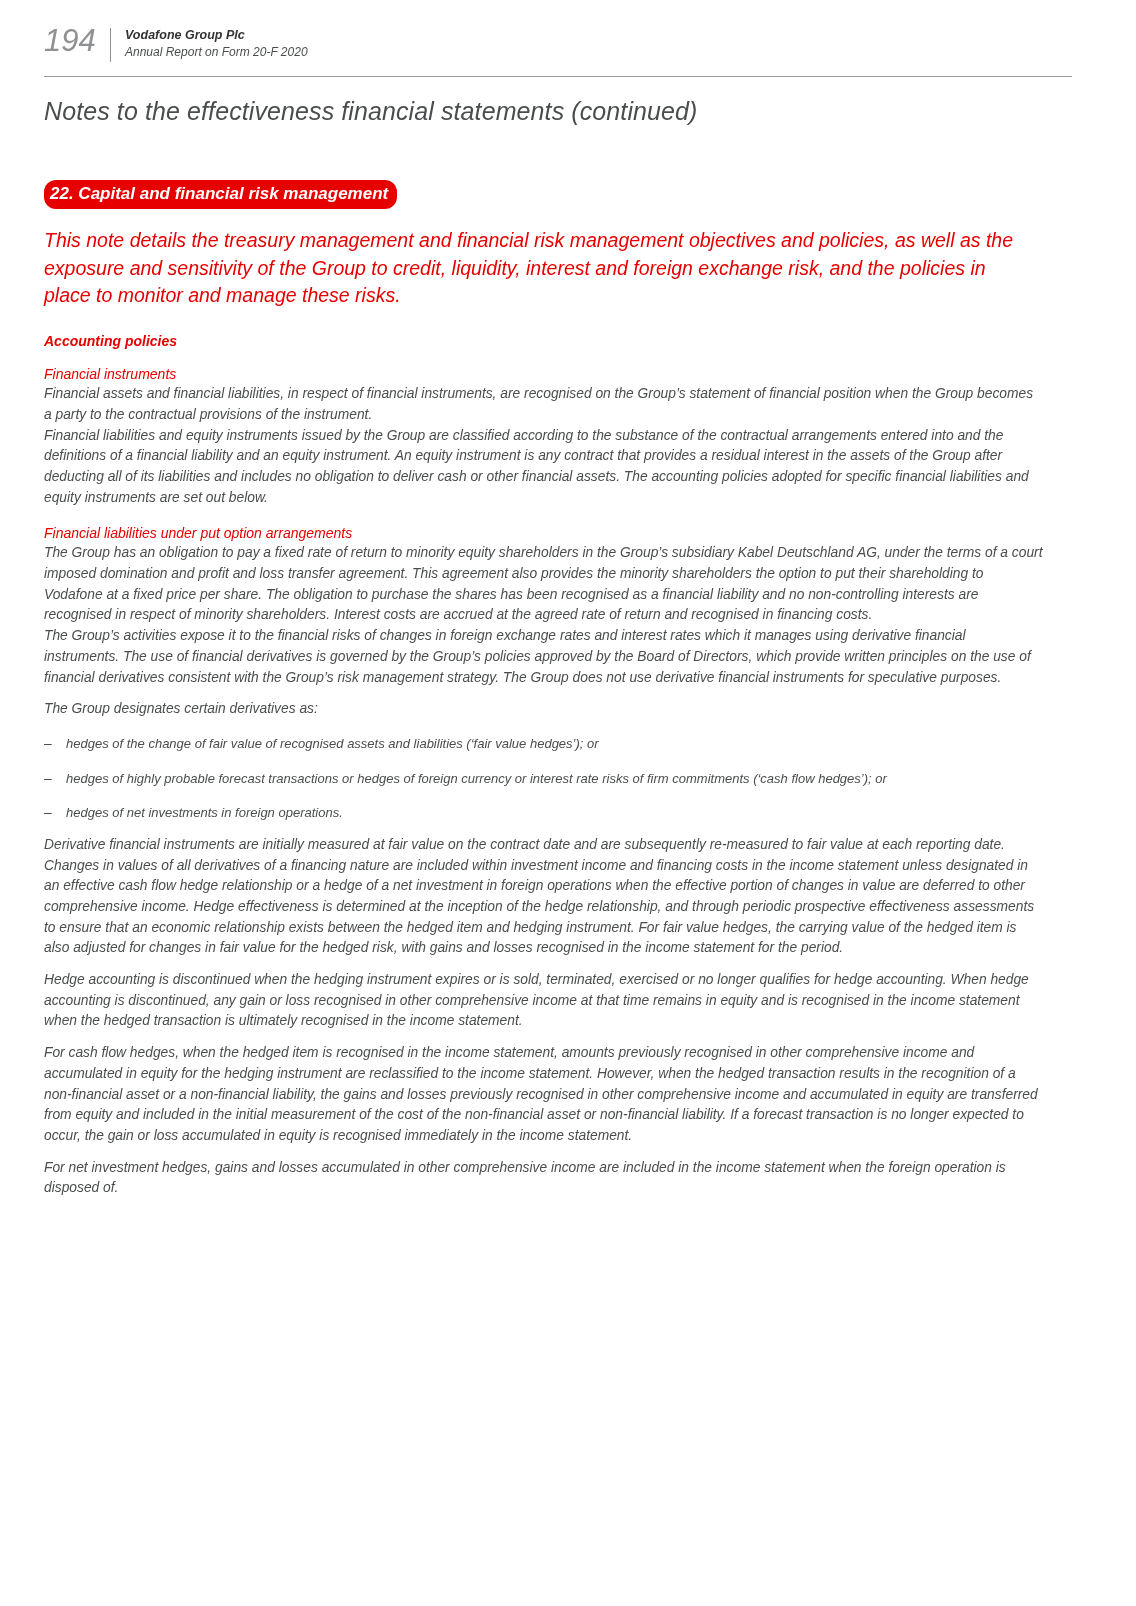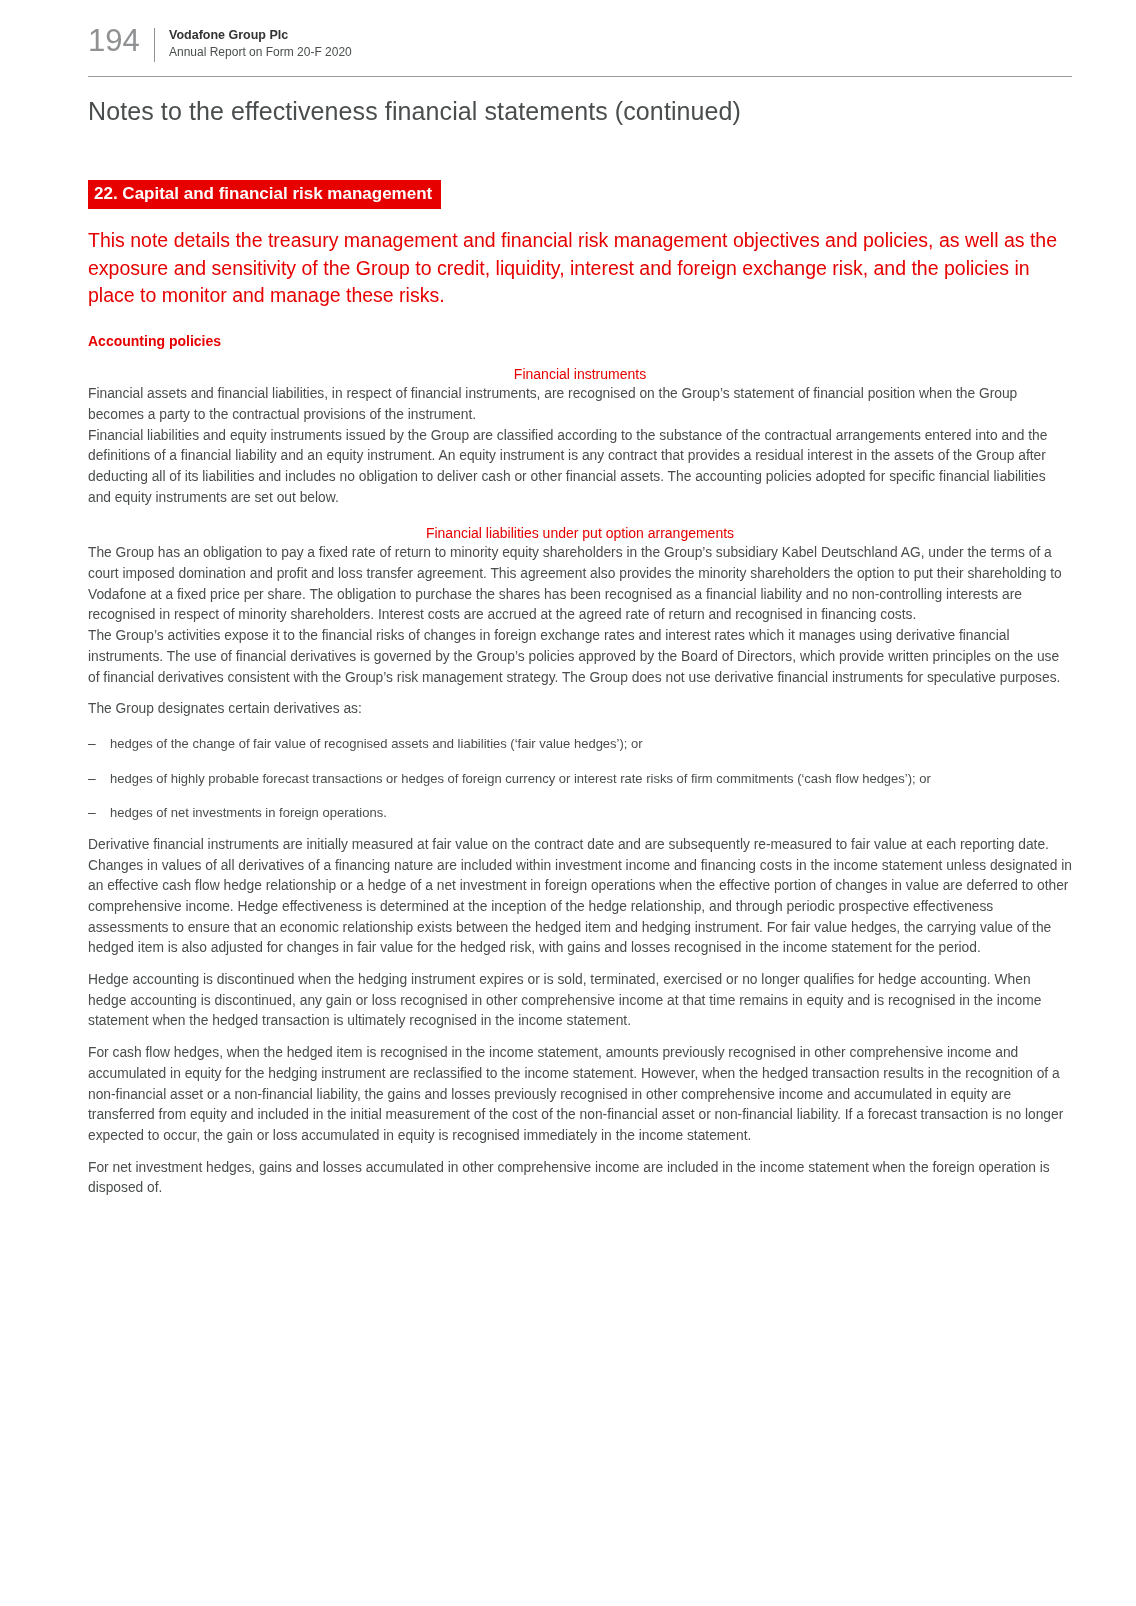--- a/index.html
+++ b/index.html
@@ -6,22 +6,23 @@
   html, body { margin: 0; padding: 0; background: #ffffff; }
   body {
     font-family: "Liberation Sans", "DejaVu Sans", sans-serif;
     color: #4a4d4e;
   }
   .page {
     width: 1136px;
     min-height: 1606px;
     margin: 0 auto;
     background: #ffffff;
-    padding: 24px 64px 60px 88px;
+    padding: 24px 64px 60px 44px;
     position: relative;
+    font-style: italic;
   }
 
   
   .header {
     display: flex;
     align-items: flex-start;
     gap: 14px;
   }
   .page-num {
     font-size: 31px;
@@ -68,20 +69,21 @@
   
   .section-heading-wrap { margin-top: 54px; }
   .section-heading {
     display: inline-block;
     background: #e60000;
     color: #ffffff;
     font-size: 17px;
     font-weight: 700;
     padding: 4px 9px 5px 6px;
     line-height: 1.2;
+    border-radius: 12px;
   }
   .section-intro {
     color: #e60000;
     font-size: 19.5px;
     font-weight: 400;
     line-height: 1.4;
     max-width: 985px;
     margin: 18px 0 0 0;
   }
 
@@ -90,21 +92,20 @@
     font-size: 14px;
     font-weight: 700;
     margin: 24px 0 0 0;
   }
 
   .policy-heading {
     color: #e60000;
     font-size: 14px;
     font-weight: 400;
     margin: 17px 0 2px 0;
-    text-align: center;
   }
   .body-text {
     color: #4a4d4e;
     font-size: 13.8px;
     font-weight: 400;
     line-height: 1.5;
     max-width: 1000px;
     margin: 0;
   }
   .para { margin-top: 11px; }

